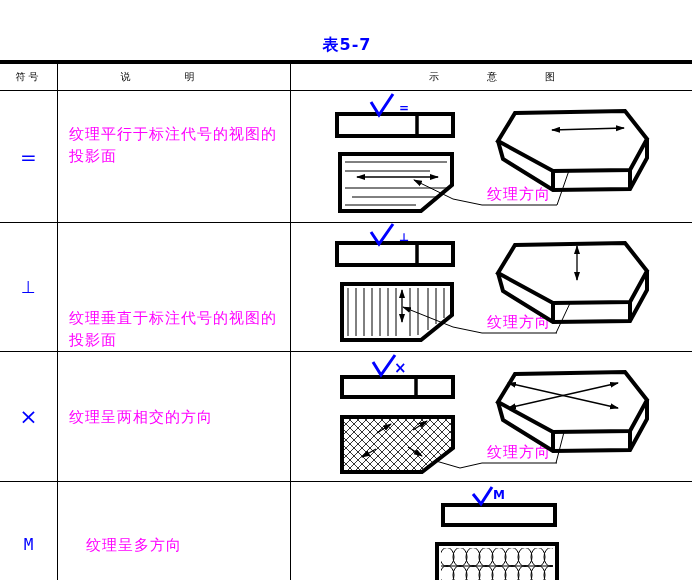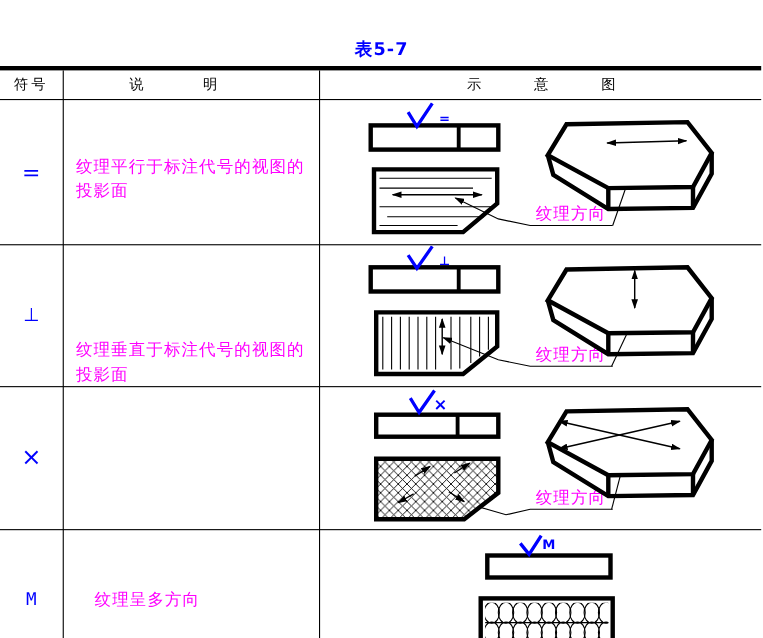--- a/index.html
+++ b/index.html
@@ -4,21 +4,21 @@
 <style>
   html,body{margin:0;padding:0;background:#fff;}
   #page{position:relative;width:692px;height:580px;background:#ffffff;overflow:hidden;
         font-family:"DejaVu Sans",sans-serif;margin-top:32px;}
   .hline{position:absolute;background:#000;height:1px;}
   .vline{position:absolute;background:#000;width:1px;}
   .thick{height:4px;}
   .title{position:absolute;top:3px;left:0;width:694px;text-align:center;
          color:#0000ff;font-weight:bold;font-size:16px;letter-spacing:1px;}
   .cell{position:absolute;display:flex;align-items:center;}
-  .hdr{color:#000;font-size:13px;justify-content:center;}
+  .hdr{color:#000;font-size:10px;justify-content:center;}
   .hdr-sym{letter-spacing:3px;}
   .hdr-desc{letter-spacing:54px;padding-left:11px;}
   .hdr-diag{letter-spacing:48px;padding-left:24px;}
   .sym{color:#0000ff;justify-content:center;font-size:20px;}
   .sym-perp{font-size:17px;}
   .sym-x{font-size:22px;}
   .sym-m{font-size:16px;font-family:"DejaVu Sans Mono",monospace;}
   .desc{color:#ff00ff;font-size:15px;line-height:22px;letter-spacing:1px;
         padding-left:12px;box-sizing:border-box;}
   .desc span{display:block;max-width:214px;}
@@ -55,21 +55,21 @@
   <div class="hline" style="top:449px;left:0;width:694px;"></div>
   <div class="hline" style="top:575px;left:0;width:694px;"></div>
   <div class="vline" style="left:57px;top:32px;height:544px;"></div>
   <div class="vline" style="left:290px;top:32px;height:544px;"></div>
 
   <div class="cell hdr hdr-sym" style="left:0;top:32px;width:57px;height:26px;">符号</div>
   <div class="cell hdr hdr-desc" style="left:57px;top:32px;width:233px;height:26px;">说明</div>
   <div class="cell hdr hdr-diag" style="left:290px;top:32px;width:404px;height:26px;">示意图</div>
 
   <div class="cell sym" style="left:0;top:59px;width:57px;height:131px;">=</div>
-  <div class="cell desc" style="left:57px;top:64px;width:233px;height:131px;">
+  <div class="cell desc" style="left:57px;top:47px;width:233px;height:131px;">
       <span>纹理平行于标注代号的视图的投影面</span>
     </div>
   <div class="diag" style="top:59px;height:131px;">
     <svg viewBox="0 0 404 131" height="131">
 
       <rect x="47" y="23" width="116" height="22" fill="#fff" stroke="#000" stroke-width="4"></rect>
       <line x1="127" y1="23" x2="127" y2="45" stroke="#000" stroke-width="3.5"></line>
       <path d="M81,11 L89,24 L103,3" fill="none" stroke="#0000ff" stroke-width="3"></path>
       <text x="109" y="21" fill="#0000ff" font-size="12" font-weight="bold">=</text>
 
@@ -126,20 +126,23 @@
       <line x1="289" y1="61" x2="266" y2="110" stroke="#000" stroke-width="1" marker-start="url(#mS)"></line>
       <polygon points="225,22 335,20 357,48 340,79 263,80 208,50" fill="#fff" stroke="#000" stroke-width="4"></polygon>
       <path d="M208,50 L213,68 L263,99 L340,98 L357,67 L357,48" fill="none" stroke="#000" stroke-width="4"></path>
       <line x1="263" y1="80" x2="263" y2="99" stroke="#000" stroke-width="4"></line>
       <line x1="340" y1="79" x2="340" y2="98" stroke="#000" stroke-width="4"></line>
       <line x1="287" y1="23" x2="287" y2="57" stroke="#000" stroke-width="1.3" marker-start="url(#mS)" marker-end="url(#mE)"></line>
     </svg>
   </div>
 
   <div class="cell sym sym-x" style="left:0;top:320px;width:57px;height:129px;">×</div>
+  <div class="cell desc" style="left:57px;top:320px;width:233px;height:129px;">
+      <span>纹理呈两相交的方向</span>
+    </div>
   <div class="diag" style="top:320px;height:129px;">
     <svg viewBox="0 0 404 129" height="129">
       <rect x="52" y="25" width="111" height="20" fill="#fff" stroke="#000" stroke-width="4"></rect>
       <line x1="126" y1="25" x2="126" y2="45" stroke="#000" stroke-width="3.5"></line>
       <path d="M83,10 L91,23 L105,3" fill="none" stroke="#0000ff" stroke-width="3"></path>
       <text x="104" y="21" fill="#0000ff" font-size="15" font-weight="bold">×</text>
       <polygon points="52,65 163,65 163,96 132,120 52,120" fill="#fff" stroke="#000" stroke-width="1"></polygon>
       <polygon points="52,65 163,65 163,96 132,120 52,120" fill="url(#xh)" stroke="#000" stroke-width="4"></polygon>
       <g stroke="#000" stroke-width="1.2">
         <line x1="87" y1="81" x2="101" y2="72" marker-end="url(#mE)"></line>

